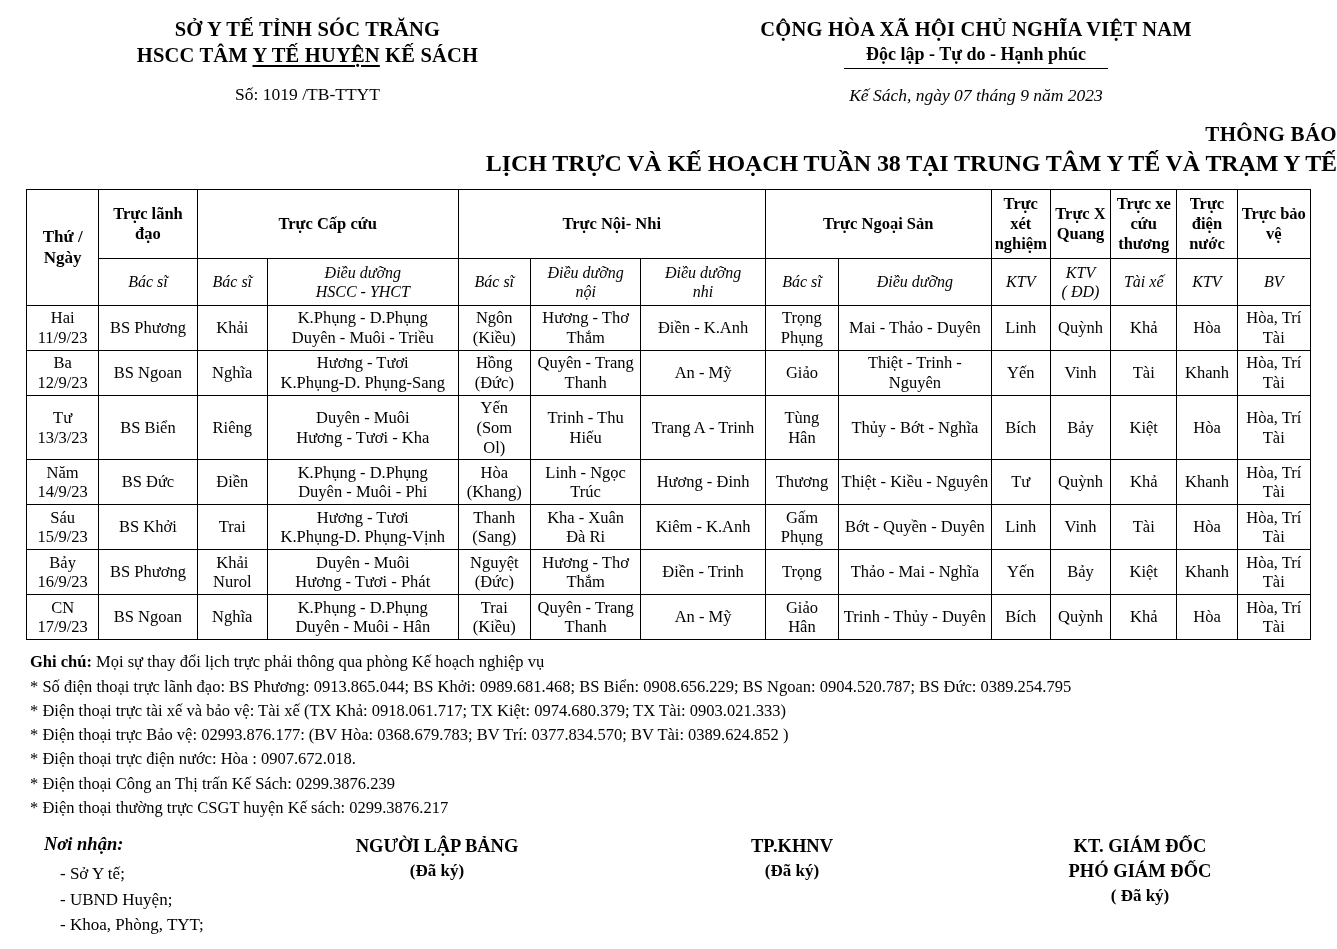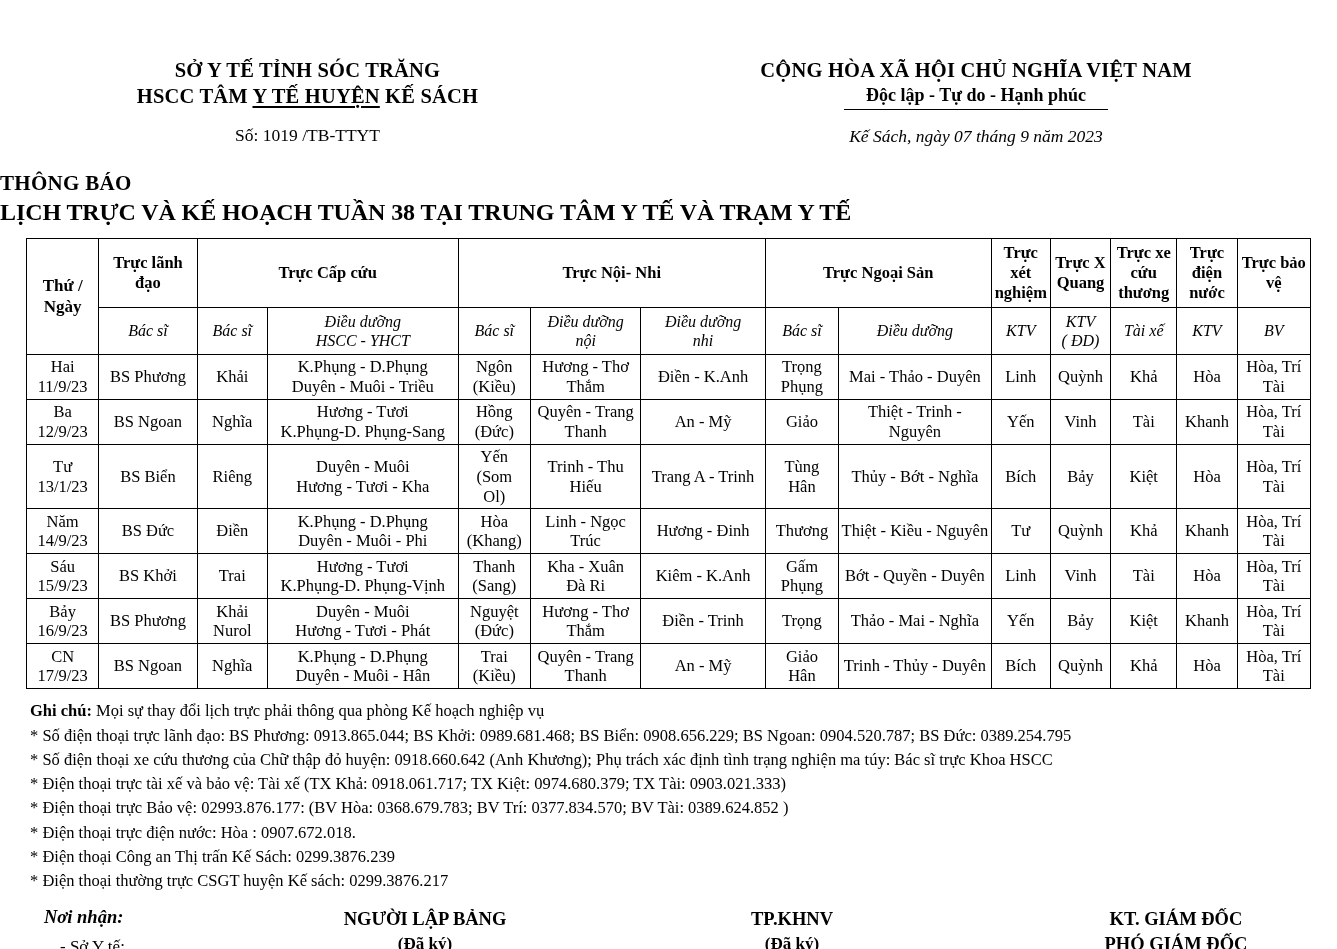--- a/index.html
+++ b/index.html
@@ -20,22 +20,21 @@
     width: 1337px;
     height: 949px;
     box-sizing: border-box;
     padding: 0;
   }
 
   
   .doc-header {
     display: flex;
     width: 100%;
-    padding-top: 22px;
-    margin-top: 35px;
+    padding-top: 16px;
   }
   .hdr-left {
     width: 46%;
     text-align: center;
   }
   .hdr-right {
     width: 54%;
     text-align: center;
   }
   .org-line1,
@@ -66,22 +65,22 @@
     margin-top: 16px;
   }
   .place-date {
     font-size: 17.5px;
     font-style: italic;
     margin-top: 16px;
   }
 
   
   .title-block {
-    text-align: left;
-    margin-top: 22px;
+    text-align: right;
+    margin-top: 14px;
   }
   .title-main {
     font-weight: bold;
     font-size: 21px;
     line-height: 1.35;
     letter-spacing: .3px;
   }
   .title-sub {
     font-weight: bold;
     font-size: 24px;
@@ -187,23 +186,23 @@
   }
   .recv li {
     line-height: 1.5;
     font-size: 17px;
   }
   .sig {
     position: absolute;
     text-align: center;
     top: 0;
   }
-  .sig-1 { left: 300px; width: 250px; }
+  .sig-1 { left: 312px; width: 250px; }
   .sig-2 { left: 672px; width: 240px; }
-  .sig-3 { left: 1021px; width: 310px; }
+  .sig-3 { left: 985px; width: 310px; }
   .sig-role {
     font-weight: bold;
     font-size: 18.5px;
     line-height: 1.35;
   }
   .sig-signed {
     font-weight: bold;
     font-size: 17px;
     line-height: 1.4;
   }
@@ -354,21 +353,21 @@
             <td class="narrow">Tài</td>
             <td class="narrow">Khanh</td>
             <td class="narrow">
               <span class="cellline">Hòa, Trí</span>
               <span class="cellline">Tài</span>
             </td>
           </tr>
           <tr>
             <td class="day">
               <span class="cellline">Tư</span>
-              <span class="cellline">13/1/23</span>
+              <span class="cellline">13/3/23</span>
             </td>
             <td>BS Biển</td>
             <td class="narrow">Riêng</td>
             <td>
               <span class="cellline">Duyên - Muôi</span>
               <span class="cellline">Hương - Tươi - Kha</span>
             </td>
             <td class="narrow">
               <span class="cellline">Yến (Som</span>
               <span class="cellline">Ol)</span>
@@ -530,21 +529,20 @@
             </td>
           </tr>
         </tbody>
     </table>
   </div>
 
   <div class="notes">
     <div class="note-first"><b>Ghi chú:</b><span> Mọi sự thay đổi lịch trực phải thông qua phòng Kế hoạch nghiệp vụ</span></div>
     <div id="notes-rest">
         <div>* Số điện thoại trực lãnh đạo: BS Phương: 0913.865.044; BS Khởi:  0989.681.468; BS Biển: 0908.656.229; BS Ngoan: 0904.520.787; BS Đức: 0389.254.795</div>
-        <div>* Số điện thoại xe cứu thương của Chữ thập đỏ huyện: 0918.660.642 (Anh Khương); Phụ trách xác định tình trạng nghiện ma túy: Bác sĩ trực Khoa HSCC</div>
         <div>* Điện thoại trực tài xế và bảo vệ: Tài  xế (TX  Khả: 0918.061.717;  TX Kiệt: 0974.680.379; TX Tài: 0903.021.333)</div>
         <div>* Điện thoại trực Bảo vệ: 02993.876.177: (BV Hòa: 0368.679.783; BV Trí: 0377.834.570; BV  Tài: 0389.624.852 )</div>
         <div>* Điện thoại trực điện nước: Hòa : 0907.672.018.</div>
         <div>* Điện thoại Công an Thị trấn Kế Sách: 0299.3876.239</div>
         <div>* Điện thoại thường trực CSGT huyện Kế sách: 0299.3876.217</div>
       </div>
   </div>
 
   <div class="footer">
     <div class="recv">

